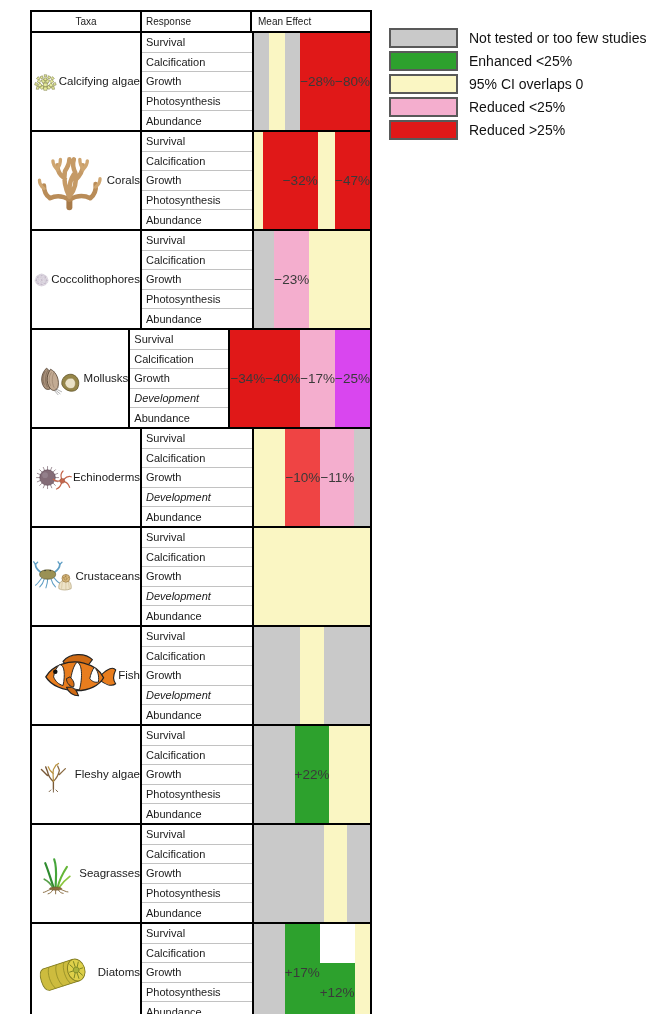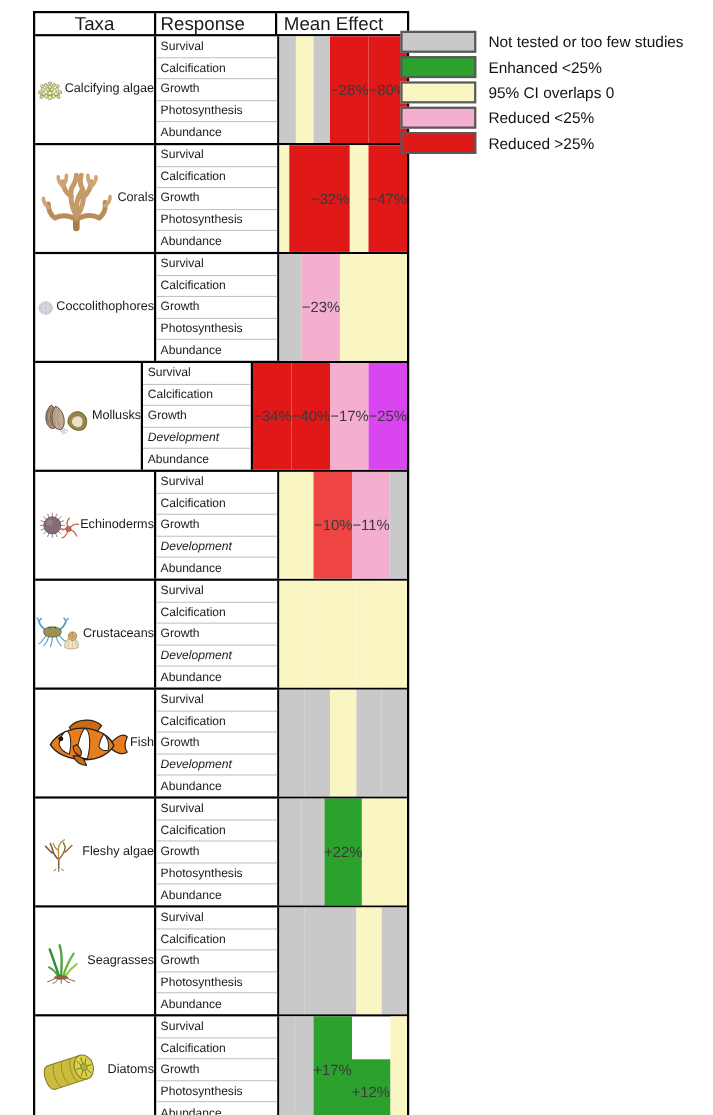--- a/index.html
+++ b/index.html
@@ -1,40 +1,40 @@
 <!DOCTYPE html>
 <html><head>
 <meta charset="utf-8">
 <style>
   html,body{margin:0;padding:0;background:#fff;}
   .canvas{position:relative;width:648px;height:1014px;background:#fff;overflow:hidden;
           font-family:"Liberation Sans",sans-serif;color:#1a1a1a;}
   
   .figure-table{position:absolute;left:30px;top:10px;width:338px;border:2px solid #000;background:#fff;}
   .thead{display:flex;height:19px;border-bottom:2px solid #000;}
-  .th{font-size:17px;line-height:19px;white-space:nowrap;overflow:hidden;}
+  .th{font-size:10px;line-height:19px;white-space:nowrap;overflow:hidden;}
   .th.taxa{width:108px;border-right:2px solid #000;text-align:center;}
   .th.resp{width:110px;border-right:2px solid #000;padding-left:4px;box-sizing:border-box;}
   .th.eff{flex:1;padding-left:6px;}
   .group{display:flex;height:97px;border-bottom:2px solid #000;}
   .group:last-child{border-bottom:none;}
   .taxa-cell{width:108px;border-right:2px solid #000;display:flex;flex-direction:row;
              align-items:center;justify-content:flex-end;overflow:hidden;}
   .taxa-icon{width:96px;height:76px;flex:1 1 auto;}
   .taxa-label{font-size:11.5px;line-height:15px;padding-bottom:1px;white-space:nowrap;}
   .response-col{width:110px;border-right:2px solid #000;display:flex;flex-direction:column;}
   .response-row{flex:1;display:flex;align-items:center;padding-left:4px;font-size:11px;
                 border-bottom:1px solid #c2c2c2;white-space:nowrap;overflow:hidden;}
   .response-row:last-child{border-bottom:none;}
   .response-row.italic{font-style:italic;}
   .effect-col{flex:1;display:flex;flex-direction:row;}
   .effect-cell{flex:1;display:flex;align-items:center;justify-content:center;
                font-size:13.5px;color:#3a3a3a;}
   
-  .legend{position:absolute;left:364px;top:28px;}
+  .legend{position:absolute;left:389px;top:28px;}
   .legend-item{display:flex;align-items:center;height:20px;margin-bottom:3px;}
   .legend-swatch{width:65px;height:16px;border:2px solid #595959;margin-right:11px;flex:0 0 auto;}
   .legend-label{font-size:14px;color:#111;white-space:nowrap;}
 </style>
 </head>
 <body>
 
 <div class="canvas">
 
   <div class="figure-table">

